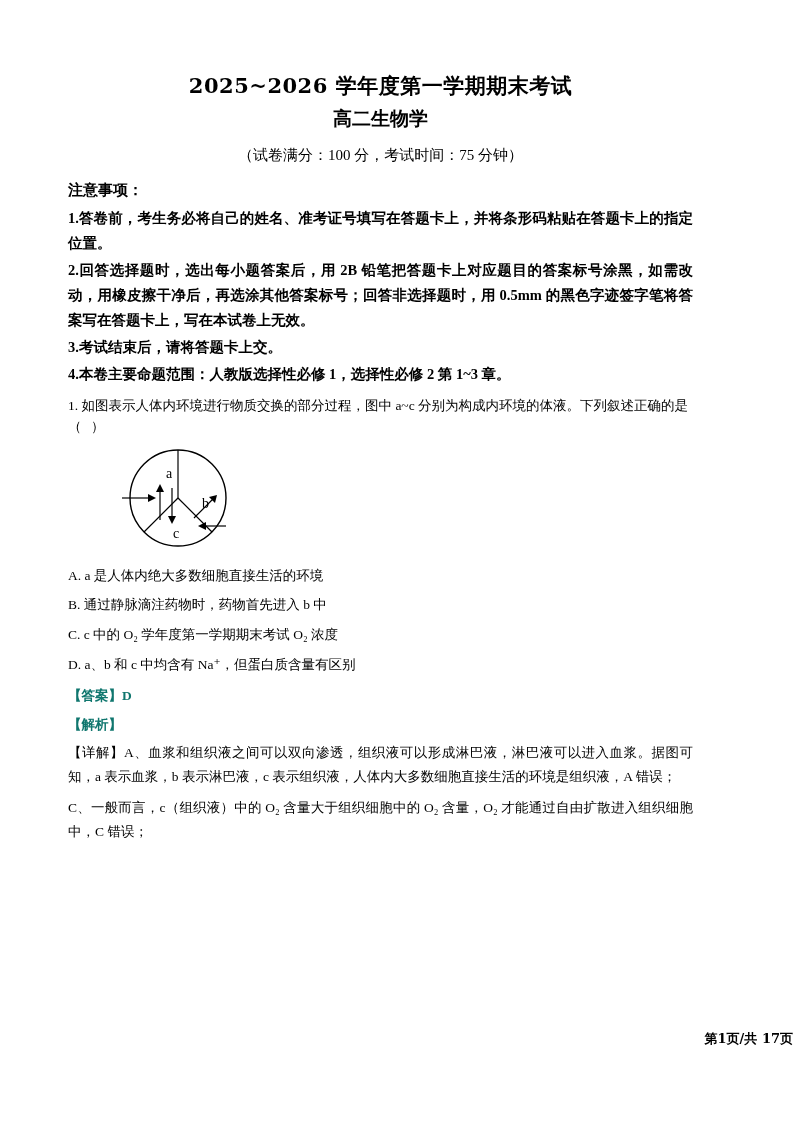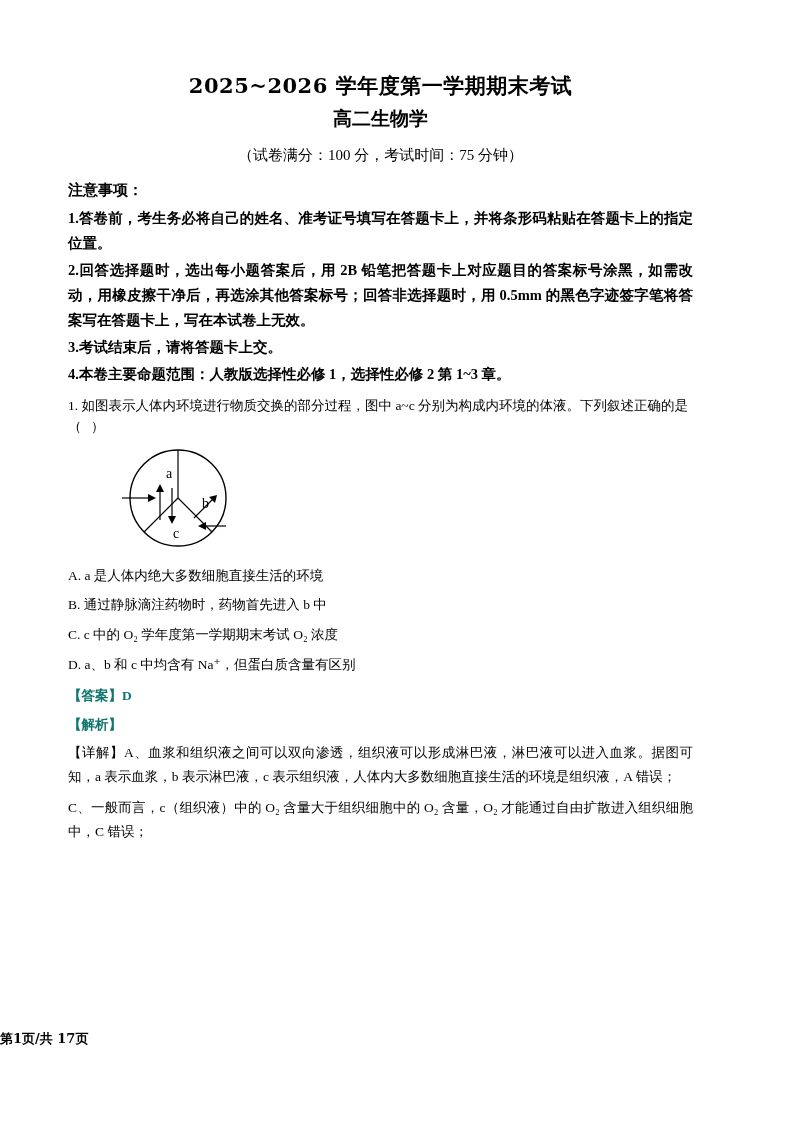--- a/index.html
+++ b/index.html
@@ -88,21 +88,21 @@
     font-size: 13.5px;
     line-height: 1.78;
     margin: 7px 0;
     text-align: justify;
   }
   .footer {
     position: absolute;
     left: 0;
     top: 1030px;
     width: 793px;
-    text-align: left;
+    text-align: right;
     font-size: 13px;
     font-weight: bold;
     font-family: "DejaVu Serif", "Liberation Serif", serif;
   }
 </style>
 </head>
 <body>
 
 <div class="page">
 

